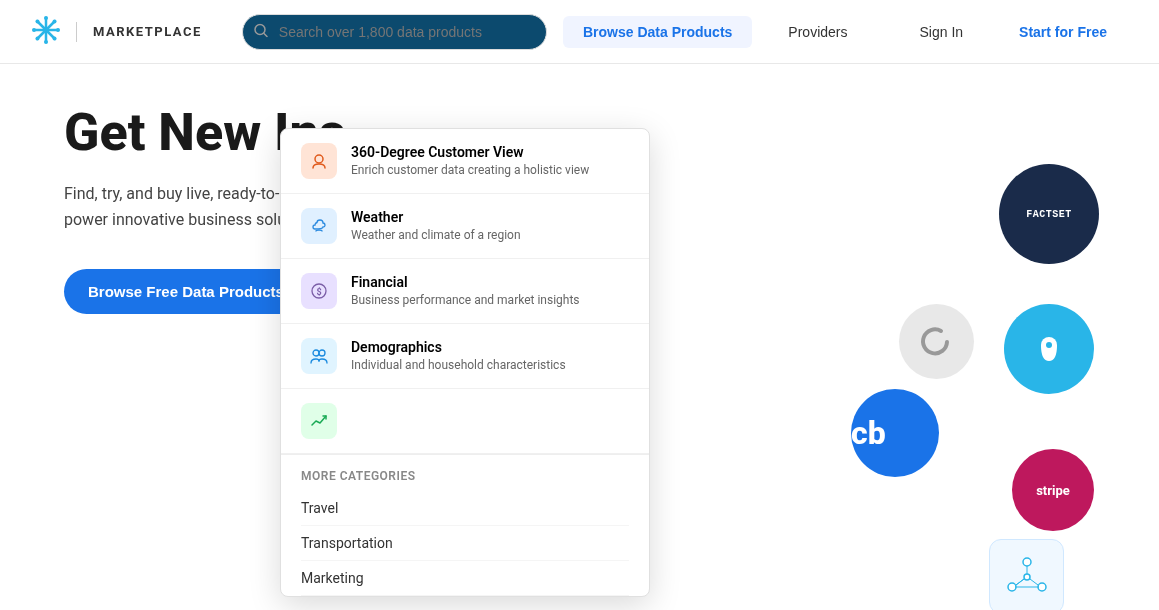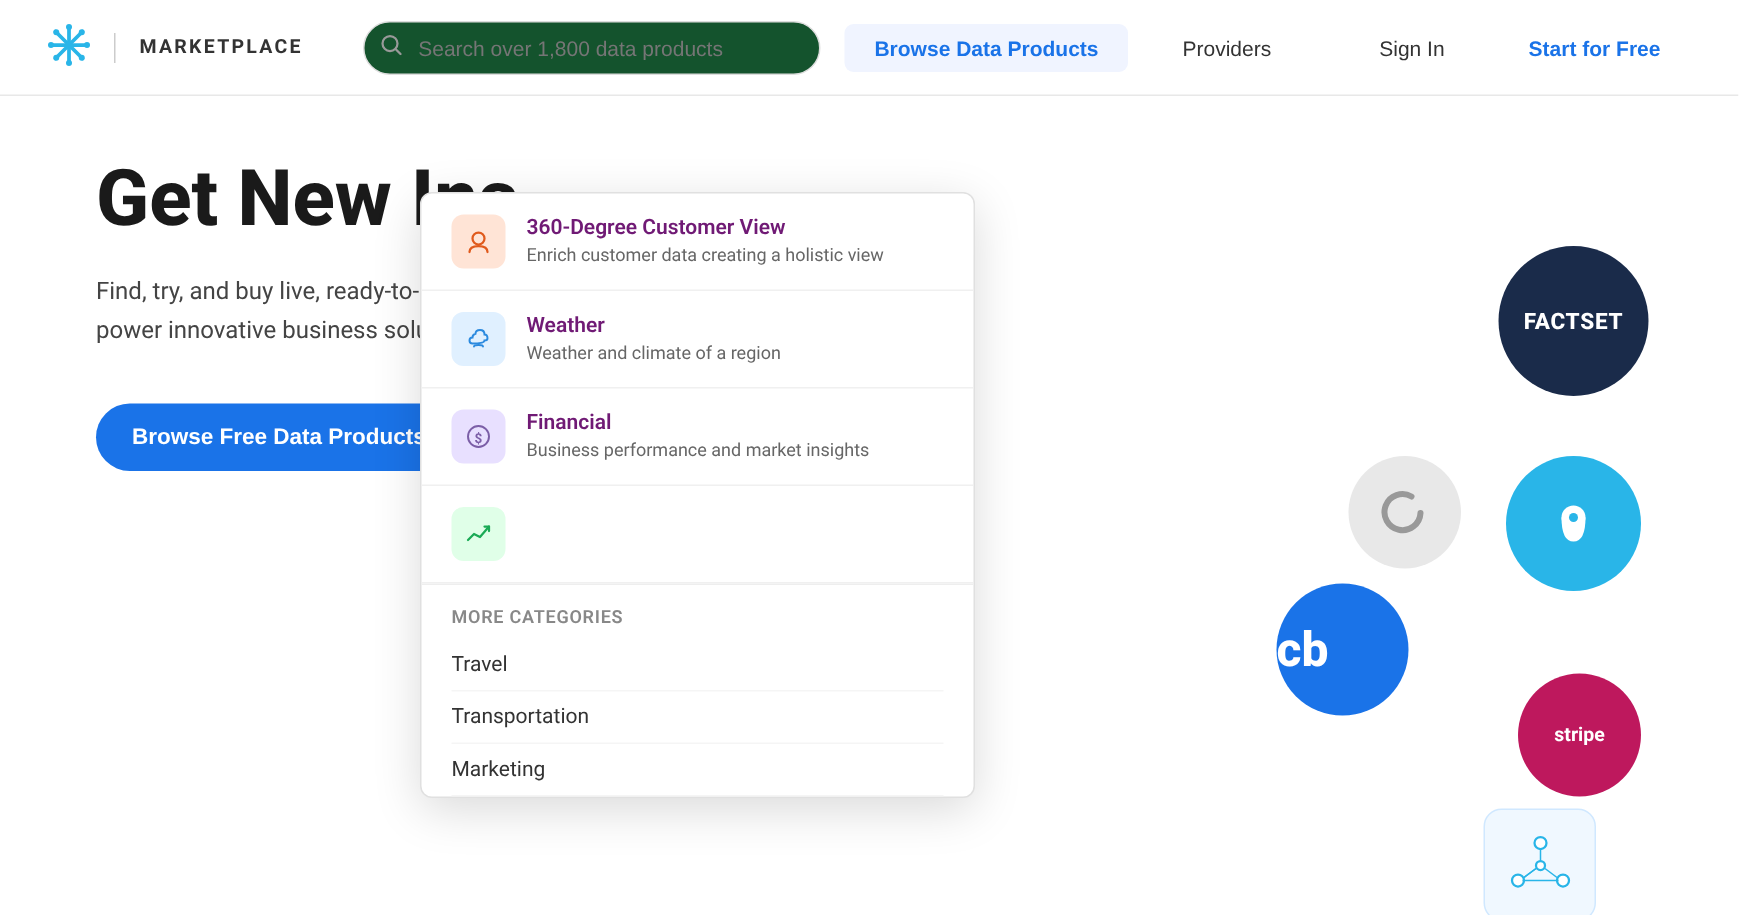--- a/index.html
+++ b/index.html
@@ -50,21 +50,21 @@
       max-width: 340px;
     }
     .search-input {
       width: 100%;
       padding: 9px 16px 9px 36px;
       border: 1px solid #ddd;
       border-radius: 24px;
       font-size: 14px;
       color: #999;
       outline: none;
-      background: #14532d;
+      background: #0c4a6e;
     }
     .search-icon-wrap {
       position: absolute;
       left: 12px;
       top: 50%;
       transform: translateY(-50%);
       color: #999;
       font-size: 13px;
     }
 
@@ -211,21 +211,21 @@
       display: flex;
       align-items: center;
       justify-content: center;
       flex-shrink: 0;
       font-size: 18px;
     }
     .item-text { flex: 1; }
     .item-title {
       font-size: 14px;
       font-weight: 600;
-      color: #701a75;
+      color: #000000;
       margin-bottom: 2px;
     }
     .item-desc {
       font-size: 12px;
       color: #666;
       line-height: 1.4;
     }
 
     .more-categories-section {
       padding: 14px 20px 0 20px;
@@ -310,21 +310,21 @@
     Find, try, and buy live, ready-to-use data<br>power innovative business solutions.
   </p>
   <div class="hero-buttons">
     <button class="btn-primary">Browse Free Data Products</button>
     <button class="btn-secondary">Sign Up for Fr</button>
   </div>
 
   <div class="partner-logos">
 
     <div style="position:absolute; top:80px; right:20px; width:100px; height:100px; border-radius:50%; background:#1a2b4a; display:flex; align-items:center; justify-content:center;">
-      <span style="color:#fff; font-size:15px; font-weight:800; letter-spacing:0.5px;">FACTSET</span>
+      <span style="color:#fff; font-size:10px; font-weight:800; letter-spacing:0.5px;font-family:Liberation Mono, monospace;">FACTSET</span>
     </div>
 
     <div style="position:absolute; top:220px; right:145px; width:75px; height:75px; border-radius:50%; background:#e8e8e8; display:flex; align-items:center; justify-content:center;">
       <svg width="40" height="40" viewBox="0 0 40 40">
         <path d="M30 20 A12 12 0 1 1 24 9" stroke="#999" stroke-width="4" fill="none" stroke-linecap="round"></path>
       </svg>
     </div>
 
     <div style="position:absolute; top:220px; right:25px; width:90px; height:90px; border-radius:50%; background:#29b5e8; display:flex; align-items:center; justify-content:center;">
       <svg width="44" height="44" viewBox="0 0 44 44" fill="none">
@@ -393,20 +393,34 @@
             <text x="10" y="14" text-anchor="middle" font-size="9" fill="#7b5ea7" font-weight="bold">$</text>
           </svg>
         </div>
         <div class="item-text">
           <div class="item-title">Financial</div>
           <div class="item-desc">Business performance and market insights</div>
         </div>
       </div>
 
 
+      <div class="dropdown-item">
+        <div class="item-icon icon-demographics">
+          <svg width="20" height="20" viewBox="0 0 20 20" fill="none">
+            <circle cx="7" cy="7" r="3" stroke="#1a8adf" stroke-width="1.3"></circle>
+            <circle cx="13" cy="7" r="3" stroke="#1a8adf" stroke-width="1.3"></circle>
+            <path d="M2 17 Q2 13 7 13 Q10 13 10 15" stroke="#1a8adf" stroke-width="1.3" fill="none" stroke-linecap="round"></path>
+            <path d="M10 15 Q10 13 13 13 Q18 13 18 17" stroke="#1a8adf" stroke-width="1.3" fill="none" stroke-linecap="round"></path>
+          </svg>
+        </div>
+        <div class="item-text">
+          <div class="item-title">Demographics</div>
+          <div class="item-desc">Individual and household characteristics</div>
+        </div>
+      </div>
 
       <div class="dropdown-item">
         <div class="item-icon icon-advertising">
           <svg width="20" height="20" viewBox="0 0 20 20" fill="none">
             <polyline points="3,14 7,10 11,12 17,5" stroke="#1aaa55" stroke-width="1.5" fill="none" stroke-linecap="round" stroke-linejoin="round"></polyline>
             <polyline points="14,5 17,5 17,8" stroke="#1aaa55" stroke-width="1.5" fill="none" stroke-linecap="round" stroke-linejoin="round"></polyline>
           </svg>
         </div>
       </div>
 

